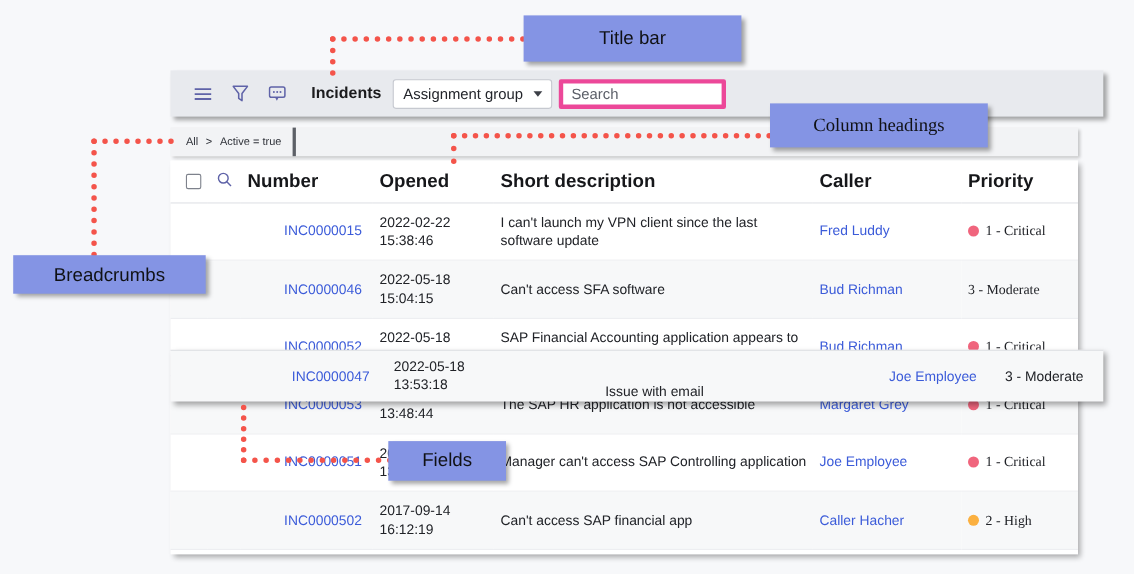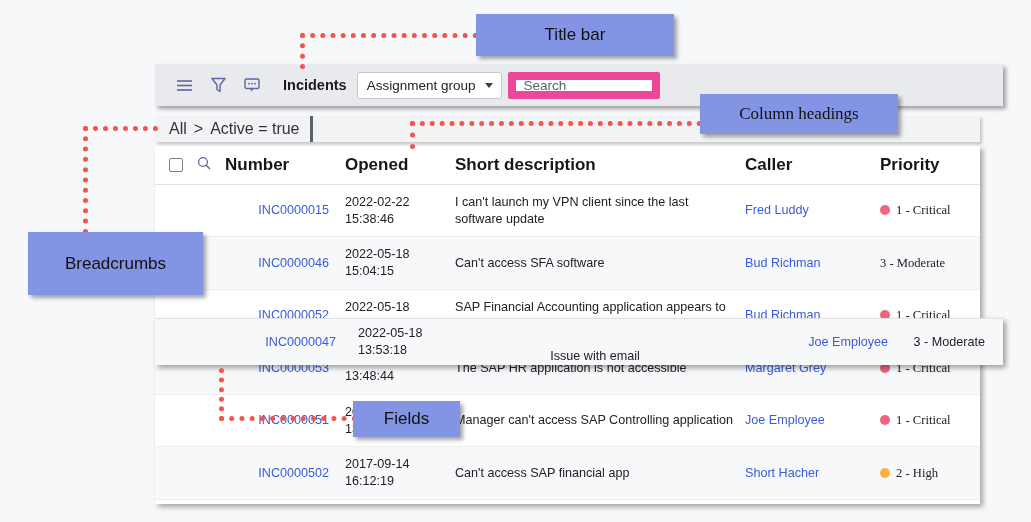--- a/index.html
+++ b/index.html
@@ -28,35 +28,35 @@
     margin-left: 14px; margin-right: 10px; white-space: nowrap;
   }
   .tb-select {
     height: 27px; background: #fff; border: 1px solid #c6c9d0; border-radius: 3px;
     display: flex; align-items: center; gap: 10px; padding: 0 8px 0 9px;
     font-size: 13.5px; color: #22242a; white-space: nowrap;
   }
   .caret { width: 0; height: 0; border-left: 4px solid transparent; border-right: 4px solid transparent; border-top: 5px solid #3c3f46; }
   .tb-search {
     height: 27px; width: 152px; margin-left: 6px;
-    background: #fff; border: 8px solid #ec4899; border-radius: 2px;
+    background: #fff; border: 4px solid #ec4899; border-radius: 2px;
     display: flex; align-items: center; padding: 0 7px;
     font-size: 13.5px; color: #5b5f68;
   }
 
   
   .crumbbar {
     position: absolute; left: 155px; top: 116px; width: 825px; height: 26px;
     background: #f2f3f5;
     box-shadow: 2px 2px 3px rgba(0,0,0,0.22);
     display: flex; align-items: center;
   }
   .crumbs {
     height: 100%; display: flex; align-items: center; gap: 7px;
-    padding: 0 10px 0 14px; font-size: 16px; color: #30333a;
+    padding: 0 10px 0 14px; font-size: 10px; color: #30333a;
     border-right: 3px solid #5d6067; background: #f2f3f5;
   }
   .crumbs .sep { color: #30333a; }
 
   
   .tablewrap {
     position: absolute; left: 155px; top: 146px; width: 825px; height: 358px;
     box-shadow: 3px 3px 5px rgba(0,0,0,0.33);
     background: #fff;
   }
@@ -104,21 +104,21 @@
   
   .callout {
     position: absolute; background: #8494e4;
     box-shadow: 3px 3px 4px rgba(0,0,0,0.35);
     color: #101114; font-size: 17px;
     display: flex; align-items: center; justify-content: center;
     white-space: nowrap;
   }
   #co-title  { left: 476px; top: 14px;  width: 198px; height: 42px; }
   #co-colhdr { left: 700px; top: 94px;  width: 198px; height: 40px; font-family: Liberation Serif, serif; }
-  #co-crumbs { left: 28px;  top: 232px; width: 175px; height: 63px; }
+  #co-crumbs { left: 12px;  top: 232px; width: 175px; height: 35px; }
   #co-fields { left: 353px; top: 401px; width: 107px; height: 36px; }
 
   
   .dline { position: absolute; }
   .dline.h {
     height: 0; border-top: 5px dotted #f4544a;
   }
   .dline.v {
     width: 0; border-left: 5px dotted #f4544a;
   }
@@ -295,21 +295,21 @@
             </td>
           </tr>
           <tr class="alt">
             <td></td>
             <td></td>
             <td>
               <span class="num-link">INC0000502</span>
             </td>
             <td><span>2017-09-14</span><br><span>16:12:19</span></td>
             <td>Can't access SAP financial app</td>
-            <td><span class="caller-link">Short Hacher</span></td>
+            <td><span class="caller-link">Caller Hacher</span></td>
             <td>
               <span class="prio">
                 <span class="dot high"></span>
                 <span>2 - High</span>
               </span>
             </td>
           </tr>
         </tbody>
     </table>
   </div>

